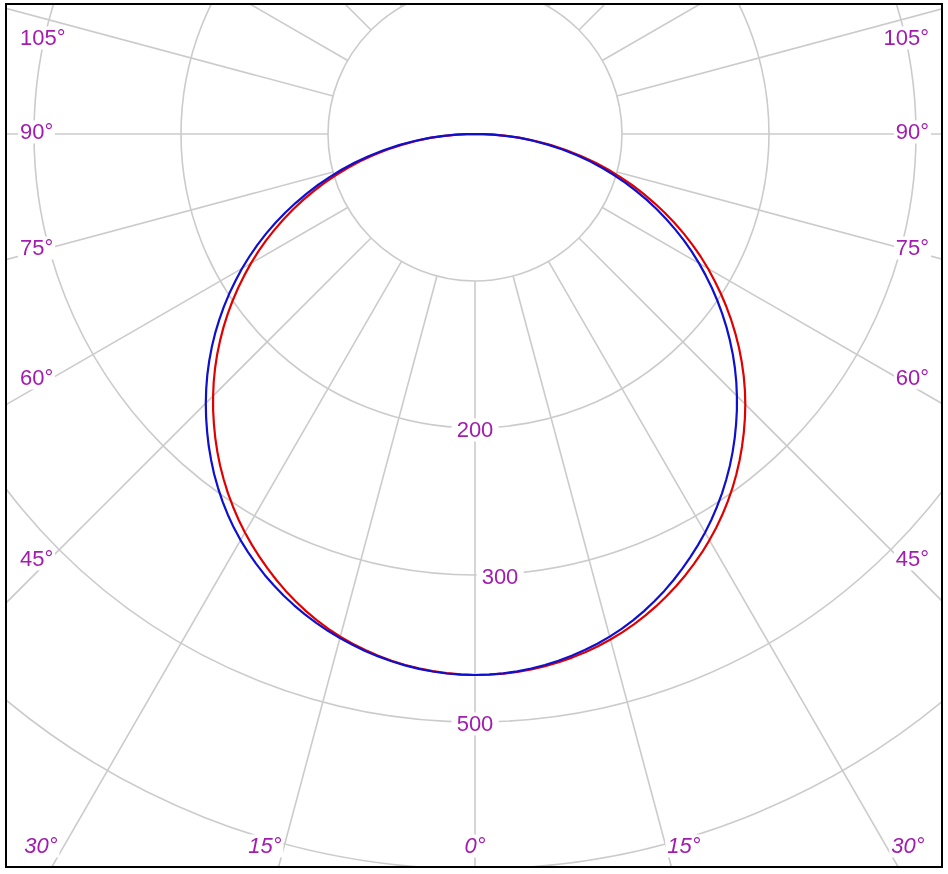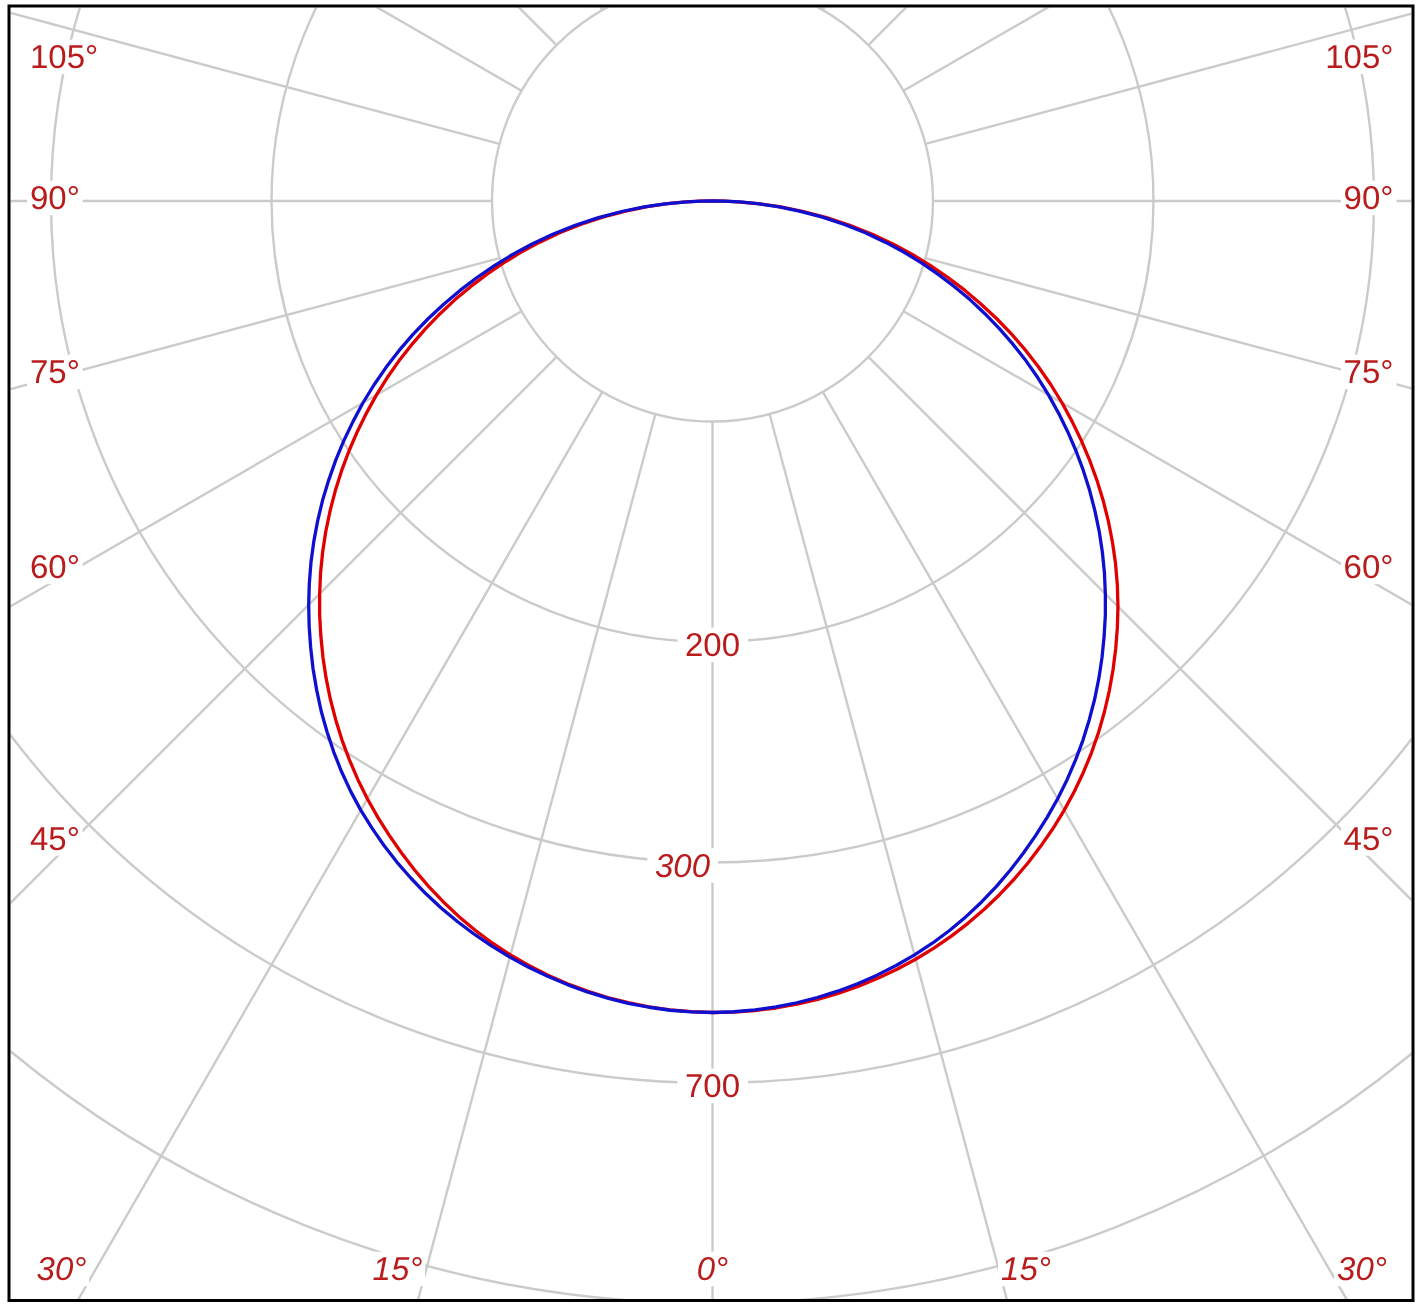--- a/index.html
+++ b/index.html
@@ -2,21 +2,21 @@
 <html><head>
 <meta charset="utf-8">
 <style>
   html,body{margin:0;padding:0;background:#ffffff;}
   .stage{position:relative;width:948px;height:874px;background:#ffffff;overflow:hidden;
          font-family:"Liberation Sans", sans-serif;}
   #plot{position:absolute;left:0;top:0;}
   .frame{position:absolute;left:5px;top:3px;width:938px;height:865px;
          border:2px solid #000;box-sizing:border-box;pointer-events:none;}
   #labels{position:absolute;left:0;top:0;width:100%;height:100%;}
-  .lbl{position:absolute;font-size:22px;color:#b91c1c;background:#ffffff;
+  .lbl{position:absolute;font-size:22px;color:#a21caf;background:#ffffff;
        line-height:1.05;padding:0 2px;white-space:nowrap;}
   .lbl.left{transform:translateY(-50%);}
   .lbl.right{transform:translateY(-50%);}
   .lbl.bottom{transform:translate(-50%,-50%);font-style:italic;}
   .lbl.radius{transform:translate(-50%,-50%);padding:0 5px;}
 </style>
 </head>
 <body>
 
 <div class="stage">
@@ -71,16 +71,16 @@
       <div class="lbl right" style="right: 17px; top: 132px;">90°</div>
       <div class="lbl right" style="right: 17px; top: 248px;">75°</div>
       <div class="lbl right" style="right: 17px; top: 378px;">60°</div>
       <div class="lbl right" style="right: 17px; top: 559px;">45°</div>
       <div class="lbl bottom" style="left: 41px; top: 846px;">30°</div>
       <div class="lbl bottom" style="left: 265px; top: 846px;">15°</div>
       <div class="lbl bottom" style="left: 475px; top: 846px;">0°</div>
       <div class="lbl bottom" style="left: 684px; top: 846px;">15°</div>
       <div class="lbl bottom" style="left: 908px; top: 846px;">30°</div>
       <div class="lbl radius" style="left: 475px; top: 430px;">200</div>
-      <div class="lbl radius" style="left: 455px; top: 577px; font-style: italic;">300</div>
-      <div class="lbl radius" style="left: 475px; top: 724px;">700</div>
+      <div class="lbl radius" style="left: 500px; top: 577px;">300</div>
+      <div class="lbl radius" style="left: 475px; top: 724px;">500</div>
     </div>
 </div>
 
 </body></html>

